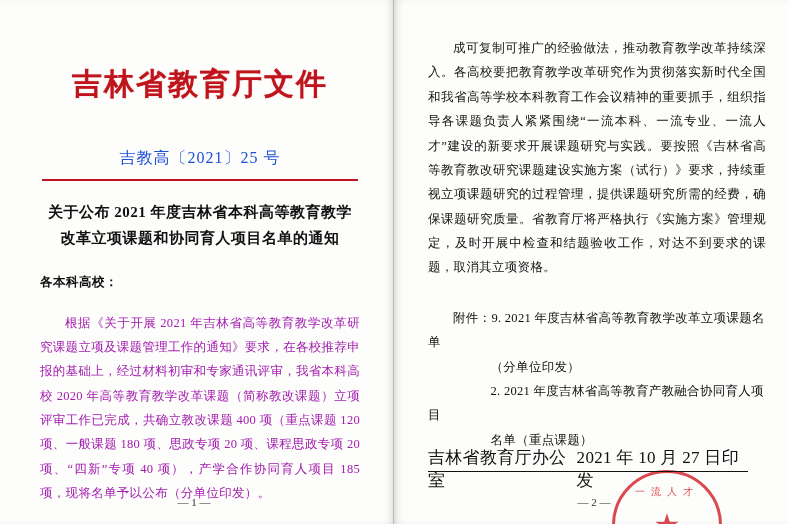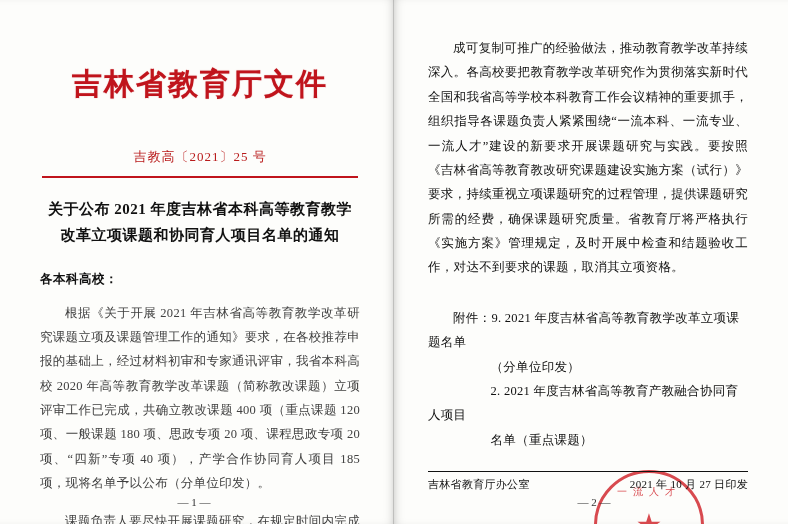--- a/index.html
+++ b/index.html
@@ -21,21 +21,21 @@
     box-sizing:border-box;
     overflow:hidden;
   }
   .page-left{
     width:394px;height:524px;
     padding:36px 34px 26px 40px;
     box-shadow: inset -6px 0 12px -8px rgba(0,0,0,.35);
   }
   .page-right{
     width:394px;height:524px;
-    padding:36px 40px 26px 34px;
+    padding:36px 22px 26px 34px;
     box-shadow: inset 6px 0 12px -8px rgba(0,0,0,.35);
   }
   .gutter{
     position:absolute;left:393px;top:0;width:2px;height:524px;
     background:linear-gradient(to right, rgba(0,0,0,.18), rgba(0,0,0,.05));
   }
 
   
   .doc-title{
     text-align:center;
@@ -43,22 +43,22 @@
     font-family:"DejaVu Serif", serif;
     font-weight:bold;
     font-size:30px;
     letter-spacing:2px;
     margin:30px 0 0 0;
     line-height:1.2;
     text-shadow:0 0 1px rgba(192,20,28,.5);
   }
   .doc-number{
     text-align:center;
-    font-size:13px;
-    color:#b91c1c;
+    font-size:16px;
+    color:#1d4ed8;
     margin-top:46px;
     letter-spacing:1px;
   }
   .red-rule{
     height:2px;background:#c0141c;margin:10px 2px 0 2px;
   }
   .subject{
     text-align:center;
     font-weight:bold;
     font-size:15px;
@@ -70,24 +70,24 @@
   .recipient{
     font-size:12.5px;
     margin-top:22px;
     color:#111;
     letter-spacing:.5px;
     font-weight:bold;
   }
   .para{
     font-size:12.5px;
     line-height:1.95;
-    color:#404040;
+    color:#a21caf;
     text-align:justify;
     text-indent:2em;
-    margin-top:13px;
+    margin-top:20px;
     letter-spacing:.3px;
   }
   .page-num{
     position:absolute;
     bottom:16px;
     left:0;right:0;
     text-align:center;
     font-size:11px;
     color:#333;
   }
@@ -146,21 +146,21 @@
   .footer-rule{
     position:absolute;
     left:34px;right:40px;bottom:52px;
     height:1px;background:#111;
   }
   .footer-row{
     position:absolute;
     left:34px;right:40px;bottom:32px;
     display:flex;
     justify-content:space-between;
-    font-size:11px;
+    font-size:17px;
     color:#111;
     letter-spacing:.3px;
     margin-top:39px;
   }
 </style>
 </head>
 <body>
 
 <div class="spread">
 

